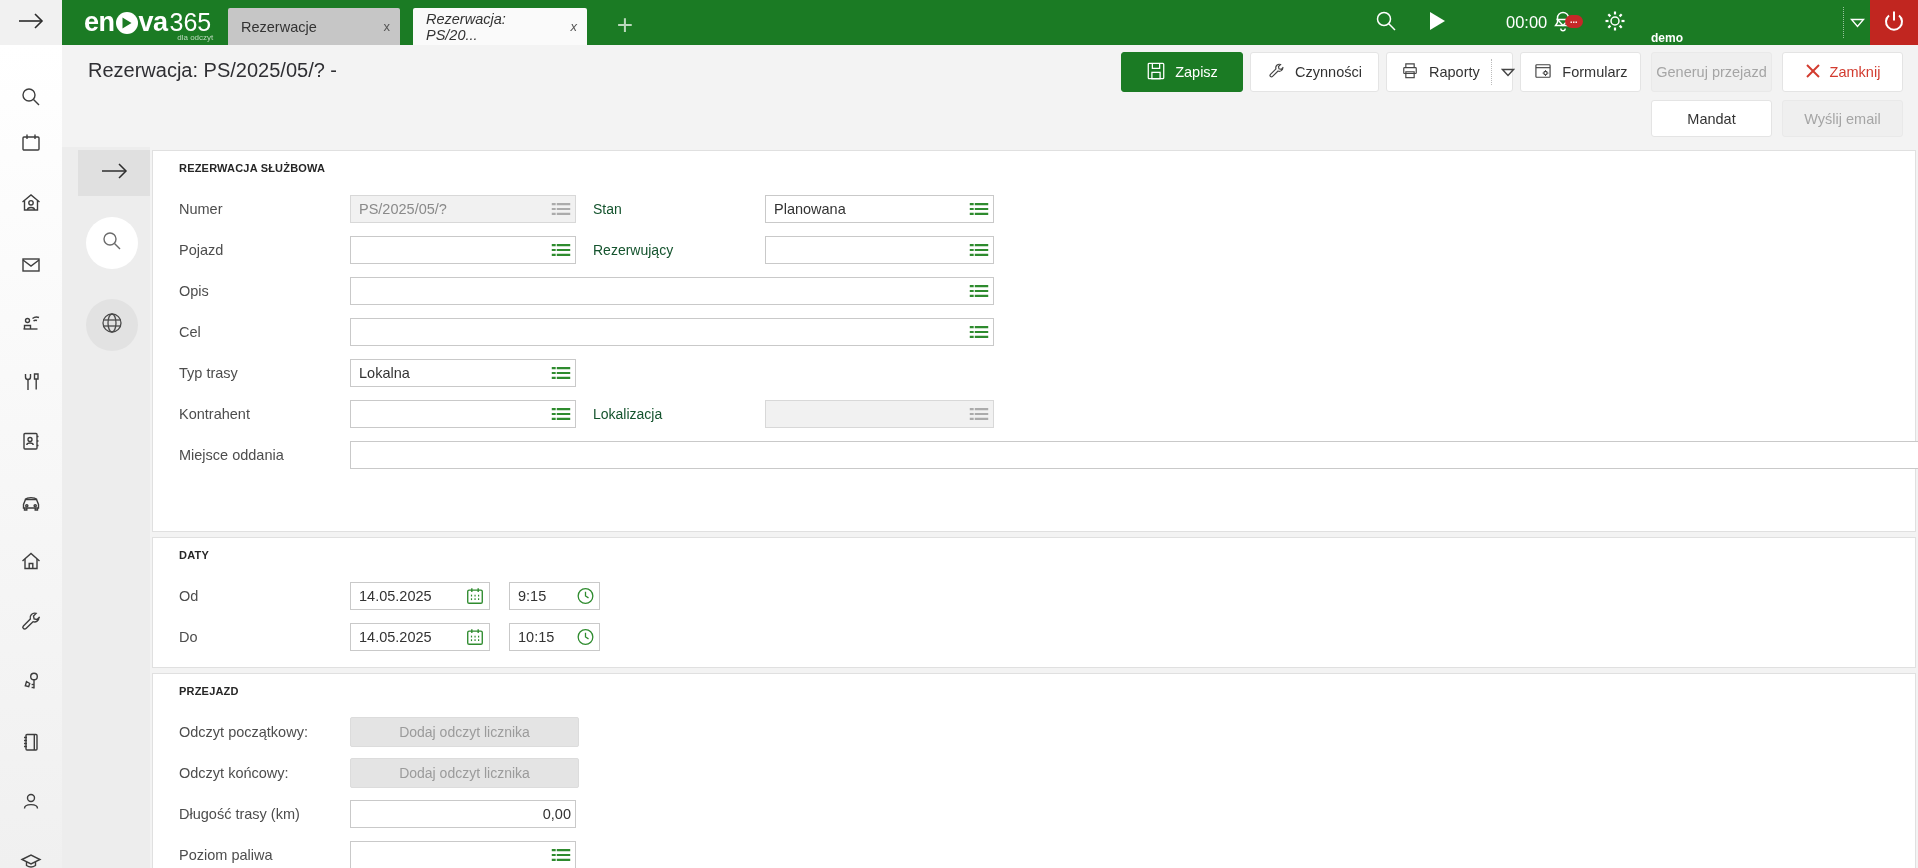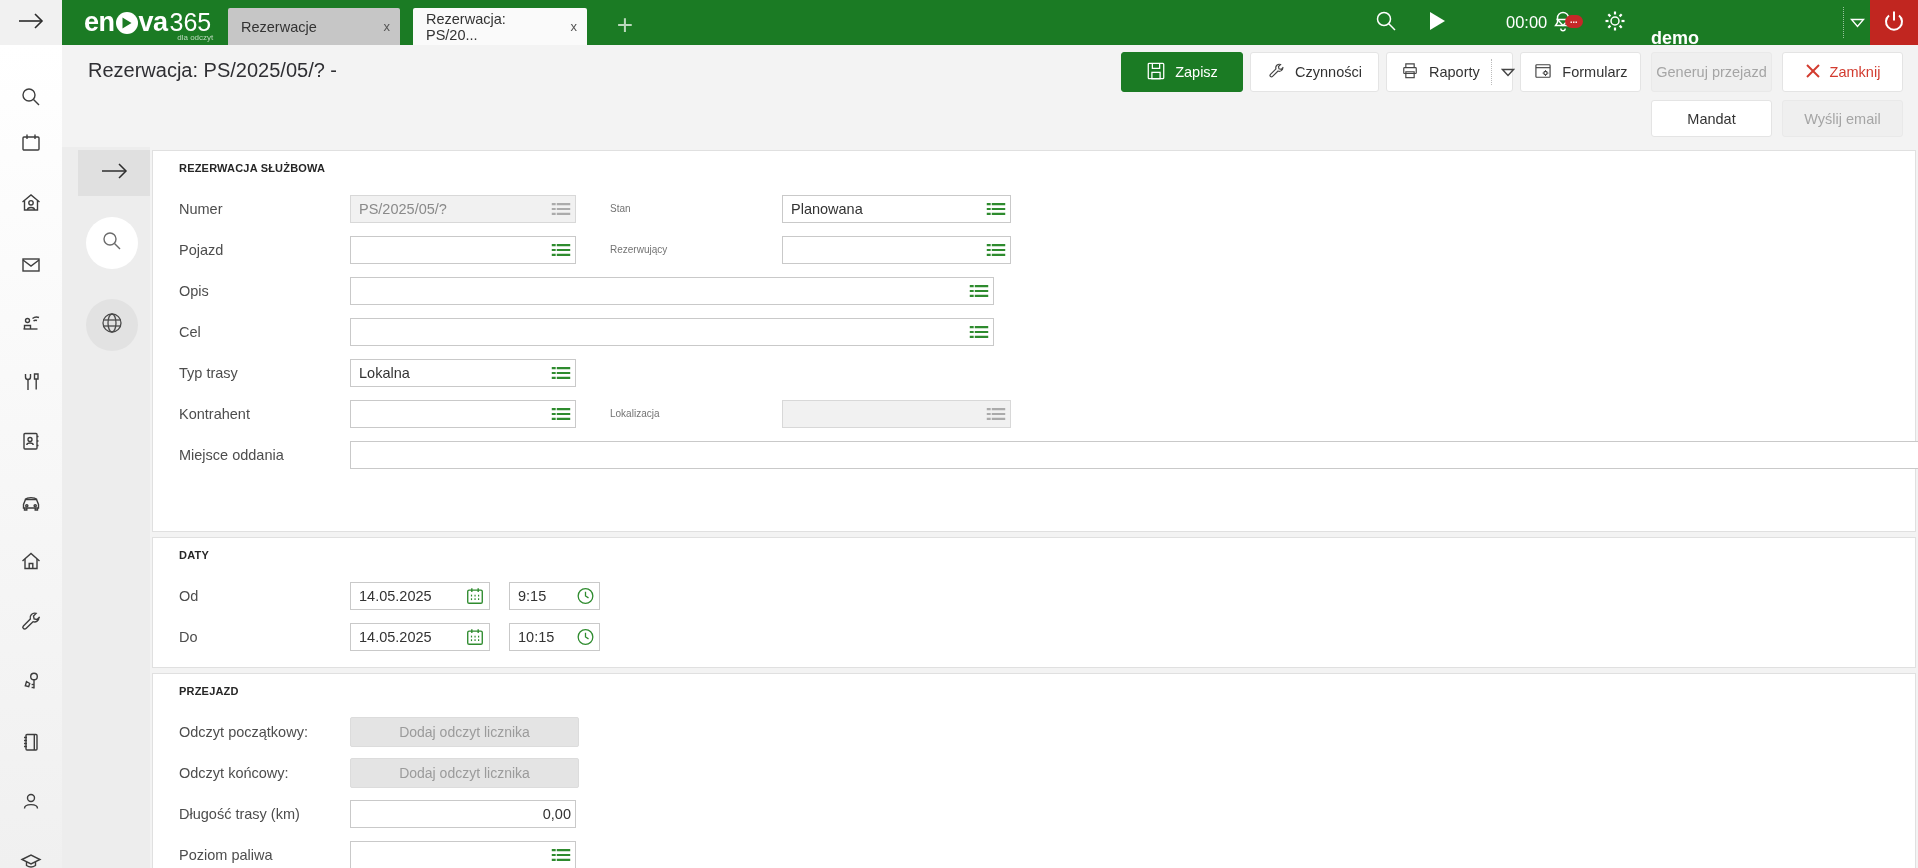--- a/index.html
+++ b/index.html
@@ -11,26 +11,26 @@
   .topbar { position:absolute; top:0; left:0; width:1918px; height:45px; background:#1b7b24; }
   .nav-toggle { position:absolute; top:0; left:0; width:62px; height:45px; background:#f1f1f1; display:flex; align-items:center; justify-content:center; cursor:pointer; }
   .logo { position:absolute; left:84px; top:0; height:45px; display:flex; align-items:center; color:#fff; }
   .logo .l1 { font-size:27px; font-weight:700; letter-spacing:-0.5px; }
   .logo .l2 { font-size:25px; font-weight:400; margin-left:2px; }
   .logo .play-badge { width:22px; height:22px; background:#fff; border-radius:50%; display:inline-flex; align-items:center; justify-content:center; margin:0 1px; }
   .logo .tagline { position:absolute; right:-2px; bottom:3px; font-size:8px; color:#bcd9bd; font-weight:400; }
   .tab { position:absolute; top:8px; height:37px; display:flex; align-items:center; padding:0 10px 0 13px; font-size:14.5px; color:#333; border-radius:2px 2px 0 0; cursor:pointer; }
   .tab .close { margin-left:auto; padding-left:14px; color:#555; font-size:13px; cursor:pointer; }
   .tab.inactive { left:228px; width:172px; background:#c6c6c6; }
-  .tab.active { left:413px; width:174px; background:#fafafa; }
+  .tab.active { left:413px; width:174px; background:#fafafa;font-style:italic; }
   .newtab { position:absolute; left:608px; top:8px; width:34px; height:34px; color:#bcd9bd; font-size:28px; font-weight:300; display:flex; align-items:center; justify-content:center; cursor:pointer; }
   .tb-ic { position:absolute; top:0; height:45px; display:flex; align-items:center; justify-content:center; cursor:pointer; }
   .timer { position:absolute; top:0; height:45px; display:flex; align-items:center; color:#fff; font-size:16.5px; cursor:pointer; }
   .userbox { position:absolute; left:1651px; top:0; height:45px; display:flex; flex-direction:column; justify-content:center; color:#fff; cursor:pointer; }
-  .userbox .uname { font-size:18px; font-weight:700; line-height:15px;margin-top:43px; }
+  .userbox .uname { font-size:12px; font-weight:700; line-height:15px;margin-top:43px; }
   .userbox .urole { font-size:11px; line-height:12px; }
   .dotsep { position:absolute; left:1843px; top:7px; height:31px; border-left:1px dotted rgba(255,255,255,.55); }
   .power { position:absolute; left:1870px; top:0; width:48px; height:45px; background:#c12620; display:flex; align-items:center; justify-content:center; cursor:pointer; }
   .badge { position:absolute; top:6px; left:14px; background:#c62828; color:#fff; font-size:9px; font-weight:700; border-radius:8px; padding:1px 5px 4px 5px; line-height:8px; }
 
   
   .sidebar { position:absolute; top:45px; left:0; width:62px; height:823px; background:linear-gradient(#ffffff,#f0f0f0); }
   .side-ic { position:absolute; left:19px; width:24px; height:24px; cursor:pointer; }
   .rail { position:absolute; top:147px; left:62px; width:88px; height:721px; background:#ededed; }
   .rail-arrow { position:absolute; top:3px; left:16px; width:72px; height:46px; background:#e0e0e0; display:flex; align-items:center; justify-content:center; cursor:pointer; }
@@ -43,21 +43,21 @@
   .btn.green { background:#1b7b24; border-color:#1b7b24; color:#fff; }
   .btn.disabled { background:#efefef; border-color:#e9e9e9; color:#a5a5a5; }
   .btn.red-text { color:#d23b2f; }
   .btn .caret-seg { height:26px; display:flex; align-items:center; padding-left:9px; margin-left:2px; border-left:1px dotted #bbb; }
 
   
   .card { position:absolute; left:152px; right:2px; background:#fff; border:1px solid #e0e0e0; }
   .card-title { margin:11px 0 14px 26px; font-size:11px; font-weight:700; color:#262626; letter-spacing:.2px; }
   .frow { display:flex; align-items:center; height:41px; padding-left:26px; }
   .flabel { width:171px; flex:none; font-size:14.5px; color:#4d4d4d; }
-  .flabel2 { width:172px; flex:none; margin-left:34px; font-size:10px; color:#737373; }
+  .flabel2 { width:172px; flex:none; margin-left:17px; font-size:14px; color:#14532d; }
   .iw { position:relative; flex:none; }
   .fld { height:28px; border:1px solid #c9c9c9; background:#fff; font-family:"Liberation Sans",sans-serif; font-size:14.5px; color:#333; padding:0 28px 0 8px; outline:none; width:100%; }
   .fld.noicon { padding-right:4px; }
   .fld.dis { background:#f1f1f1; border-color:#d8d8d8; color:#8a8a8a; }
   .fld.num { text-align:right; }
   .w-std { width:226px; } .w-std2 { width:229px; } .w-mid { width:644px; }
   .w-full { width:1715px; } .w-date { width:140px; } .w-time { width:91px; }
   .ficon { position:absolute; right:5px; top:50%; transform:translateY(-50%); color:#2e8b2e; display:flex; cursor:pointer; }
   .ficon.gray { color:#ababab; }
   .meter-btn { width:229px; height:30px; background:#e4e4e4; border:1px solid #dcdcdc; border-radius:2px; color:#9b9b9b; font-size:14px; font-family:"Liberation Sans",sans-serif; cursor:pointer; }

